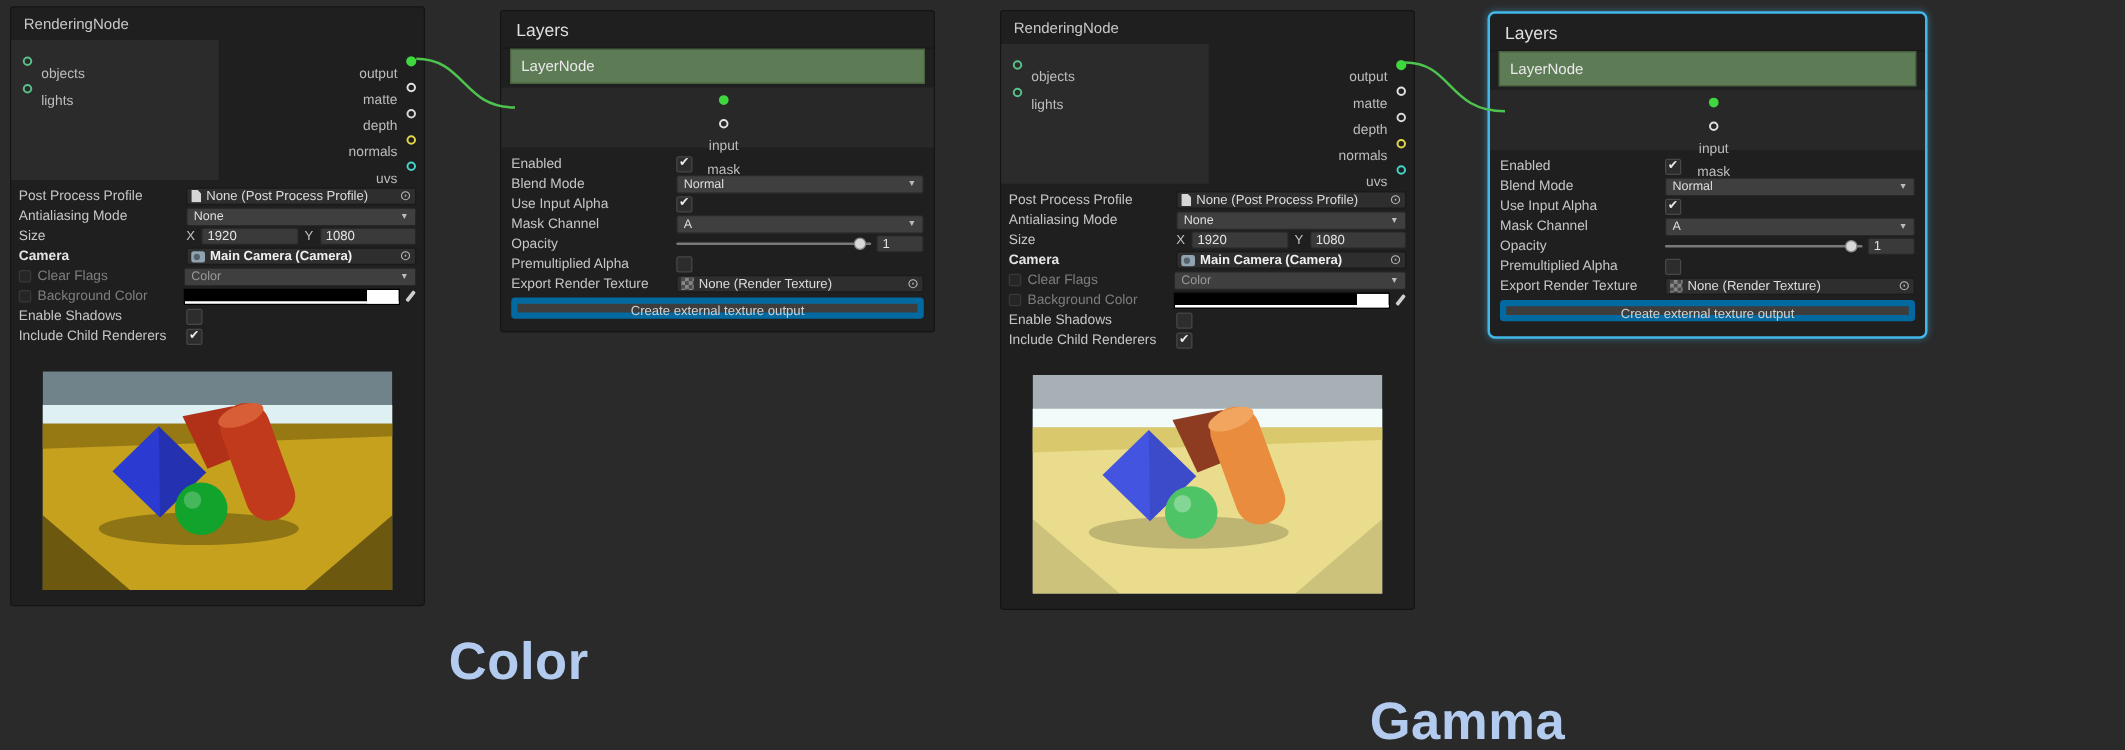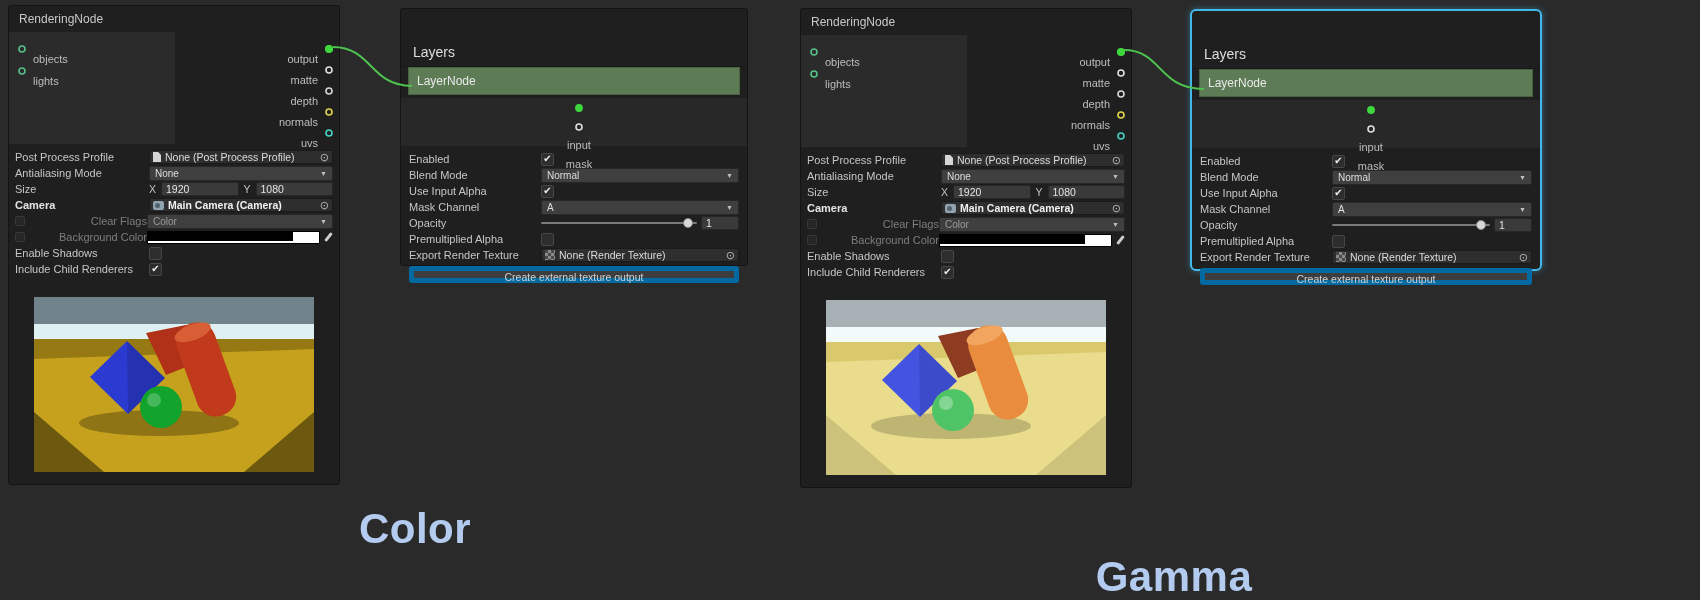--- a/index.html
+++ b/index.html
@@ -20,21 +20,21 @@
   .rn-inbox .port { height:22px; padding-left:8px; }
   .rn-outbox { position:absolute; right:0; top:0; width:166px; padding-top:6px; }
   .rn-outbox .port { height:21px; justify-content:flex-end; padding-right:5px; }
   .port { display:flex; align-items:center; gap:6px; }
   .port-label { font-size:11px; color:#bdbdbd; white-space:nowrap;margin-top:20px; }
   .dot { flex:none; display:block; }
 
   .props { padding:5px 6px 0 6px; }
   .prow { height:16px; display:flex; align-items:center; }
   .plabel { width:134px; flex:none; font-size:11px; color:#c6c6c6; white-space:nowrap; overflow:hidden; }
-  .plabel-cb { width:117px;text-align:right; }
+  .plabel-cb { width:117px; }
   .bold-label { font-weight:bold; color:#e4e4e4; }
   .dim-label { color:#7d7d7d; }
   .ctrl { flex:1; display:flex; align-items:center; min-width:0; gap:4px; }
 
   .cb { width:13px; height:13px; background:#2d2d2d; border:1px solid #474747; border-radius:2px; display:flex; align-items:center; justify-content:center; flex:none; }
   .cb .check { color:#ededed; font-size:10px; line-height:1; }
   .cb.mini { width:10px; height:10px; background:#262626; border-color:#383838; margin-right:5px; }
 
   .objfield { flex:1; height:14px; background:#2e2e2e; border:1px solid #1a1a1a; border-radius:2px; display:flex; align-items:center; gap:4px; padding:0 3px; min-width:0; }
   .objtext { font-size:10.5px; color:#dcdcdc; white-space:nowrap; overflow:hidden; flex:1; }
@@ -58,21 +58,21 @@
     background-image:linear-gradient(45deg,#8a8a8a 25%,transparent 25%,transparent 75%,#8a8a8a 75%),linear-gradient(45deg,#8a8a8a 25%,#4a4a4a 25%,#4a4a4a 75%,#8a8a8a 75%);
     background-size:6px 6px; background-position:0 0,3px 3px; }
   .colorbar { flex:1; height:13px; border:1px solid #000; background:linear-gradient(to right,#000 0%,#000 85%,#fff 85%); position:relative; }
   .colorbar::after { content:""; position:absolute; left:0; right:0; bottom:0; height:2px; background:#fff; }
   .eyedrop { width:9px; height:13px; flex:none; position:relative; }
   .eyedrop::before { content:""; position:absolute; left:3px; top:1px; width:3px; height:10px; background:#cfcfcf; transform:rotate(38deg); border-radius:1px; }
 
   .preview { margin:20px auto 0; width:280px; height:175px; background:#000; }
   .preview svg { display:block; }
 
-  .layers-title { height:30px; display:flex; align-items:center; padding-left:12px; font-size:14px; color:#dfdfdf; border-bottom:1px solid #181818;margin-top:28px; }
+  .layers-title { height:30px; display:flex; align-items:center; padding-left:12px; font-size:14px; color:#dfdfdf; border-bottom:1px solid #181818; }
   .layer-header { margin:0 7px; height:28px; background:#5d7b55; border:1px solid #49613f; display:flex; align-items:center; padding-left:8px; }
   .layer-name { font-size:12px; color:#e9e9e9; }
   .layer-ports { margin-top:3px; background:#282828; padding:5px 0; }
   .layer-ports .port { height:19px; padding-left:10px;flex-direction:column; }
   .lprops { padding:5px 8px 0 8px; }
   .llabel { width:132px; flex:none; font-size:11px; color:#c6c6c6; white-space:nowrap; overflow:hidden; }
   .slider { position:relative; flex:1; height:14px; }
   .slider::before { content:""; position:absolute; left:0; right:0; top:6px; height:2px; background:#7a7a7a; border-radius:1px; }
   .knob { position:absolute; right:4px; top:2px; width:10px; height:10px; border-radius:50%; background:#d8d8d8; border:1px solid #888; }
   .opacity-num { flex:none; width:38px; }

